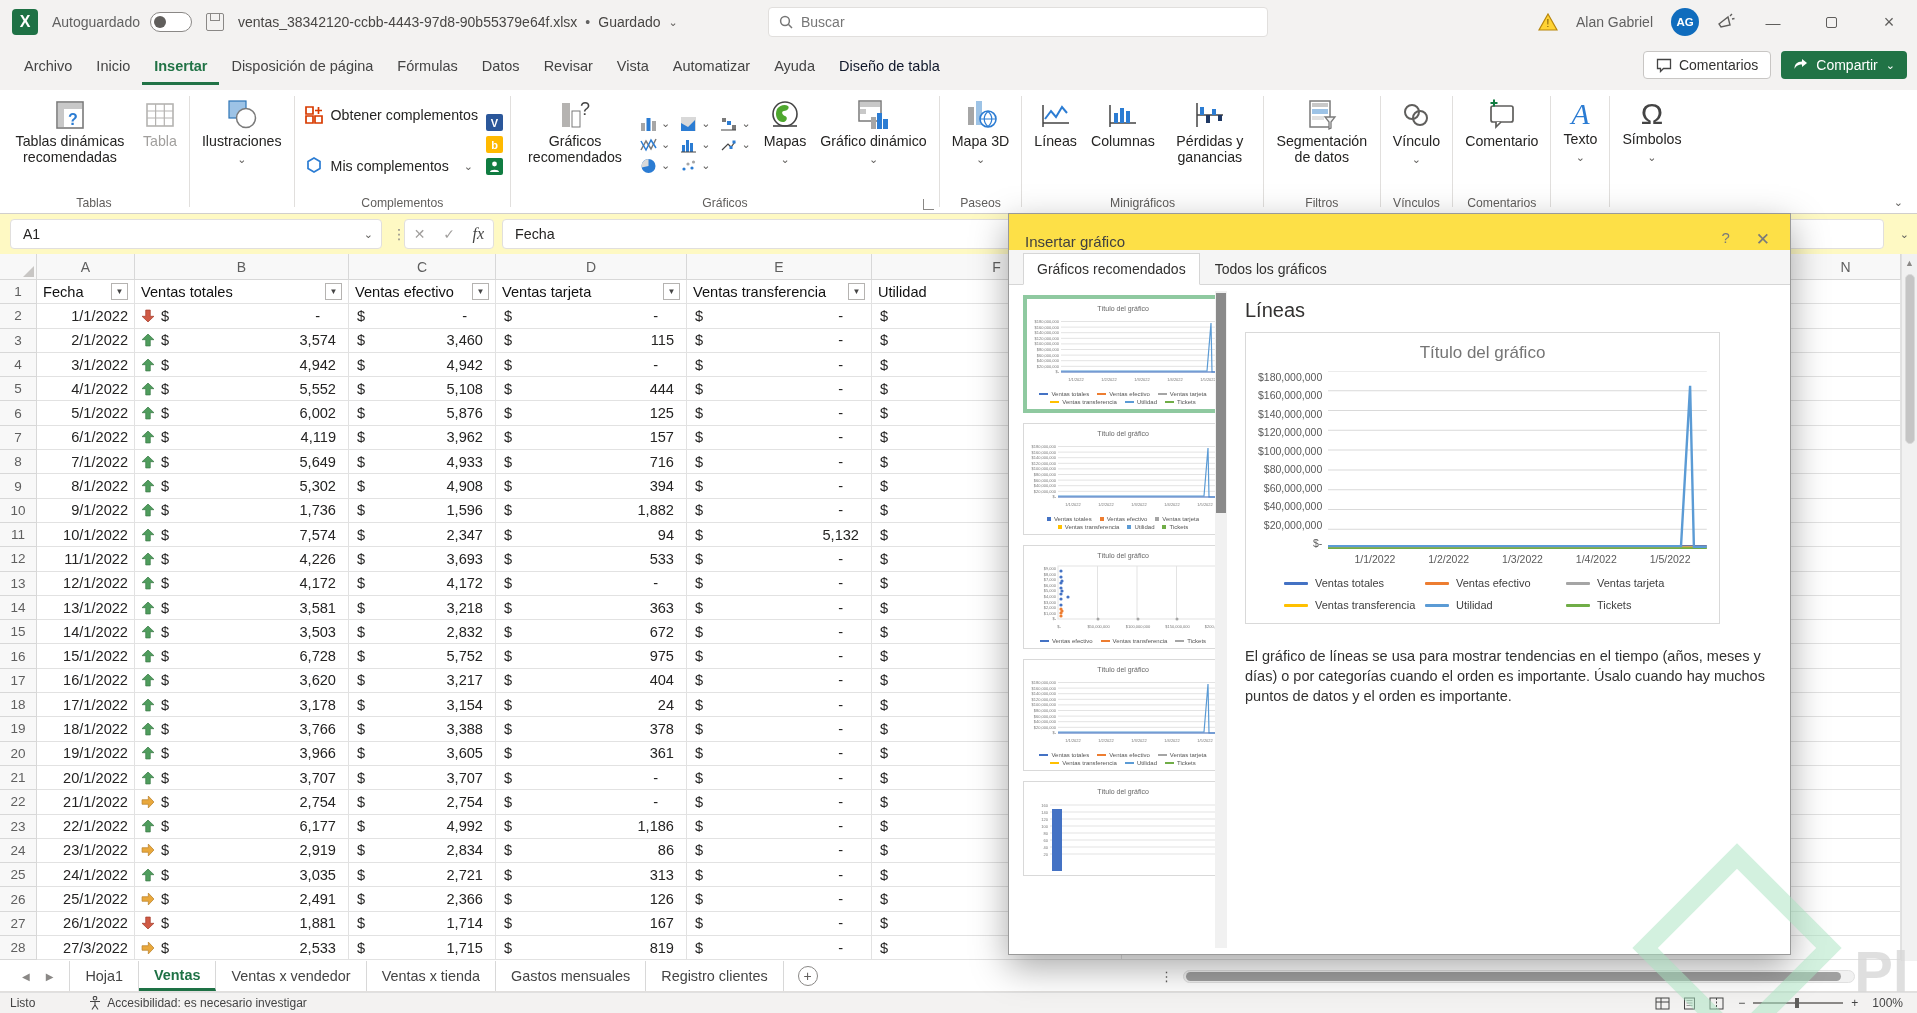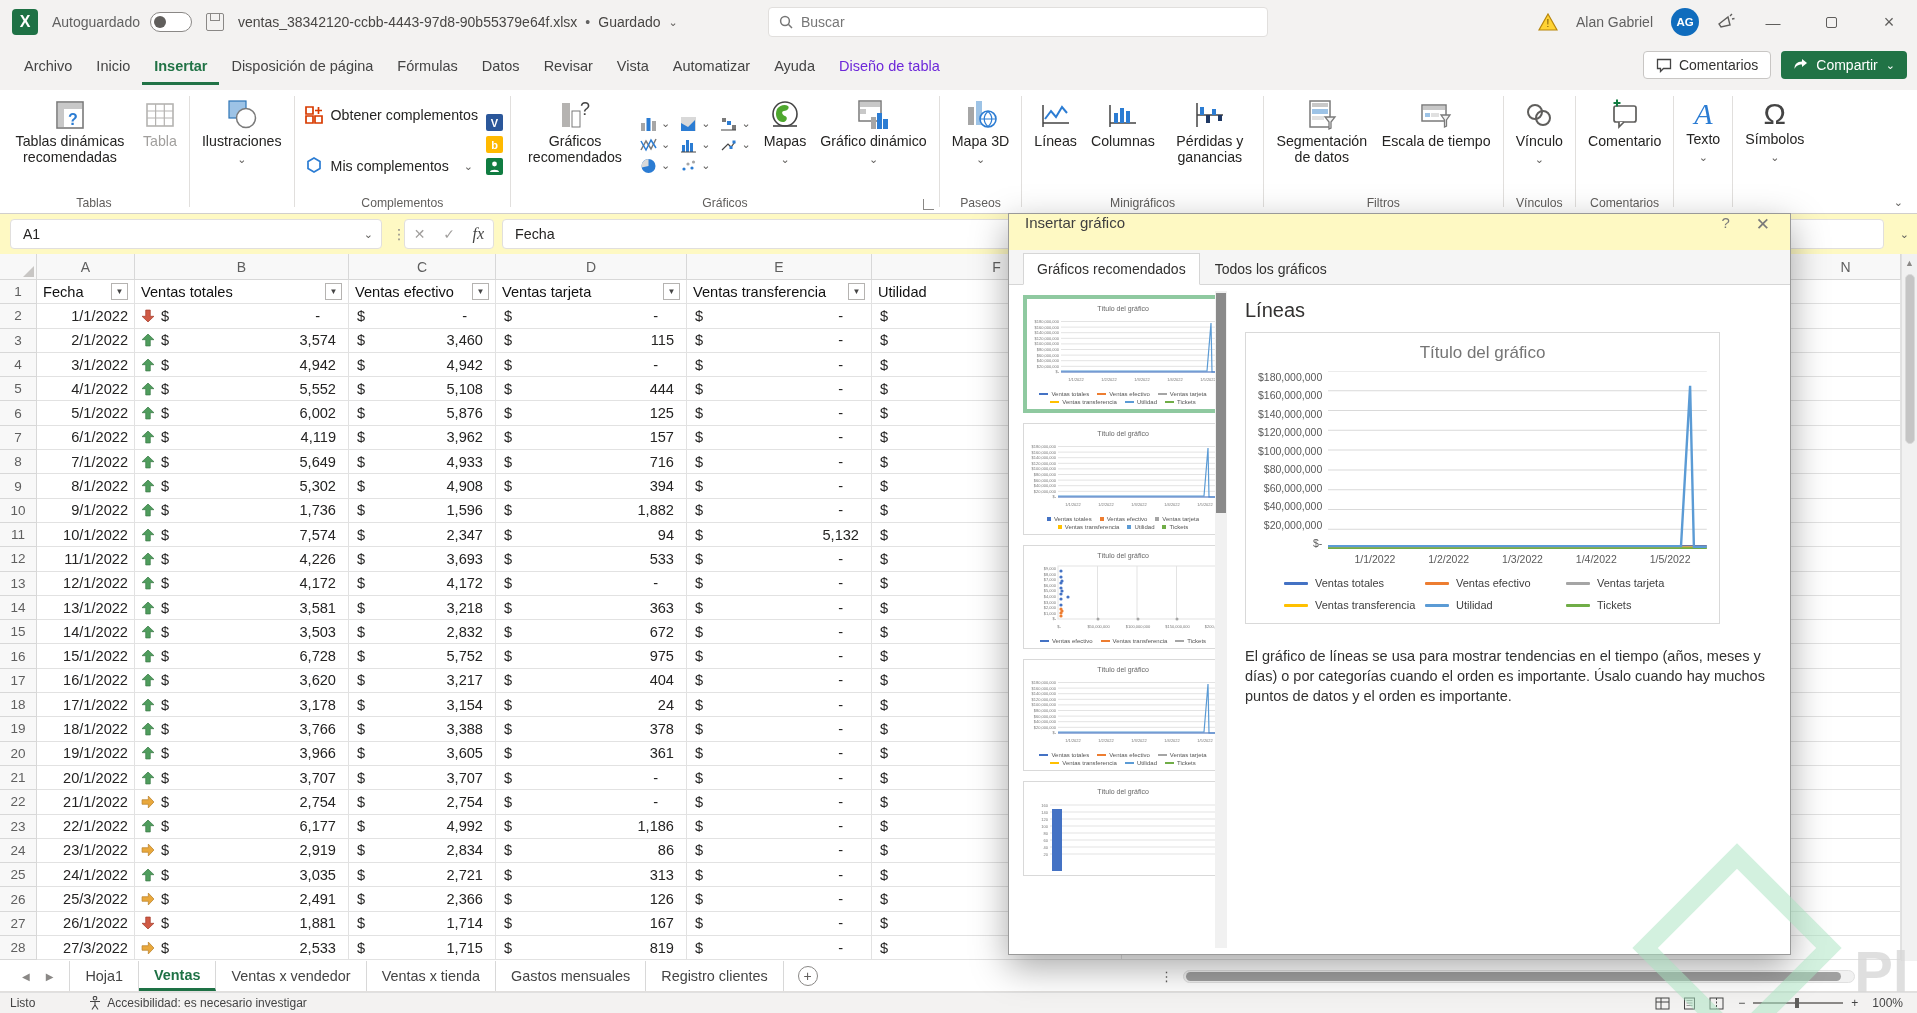--- a/index.html
+++ b/index.html
@@ -21,21 +21,21 @@
   #searchbox span { color:#767676; font-size:14px; }
   .tb-right { position:absolute; right:0; top:0; height:44px; display:flex; align-items:center; gap:18px; padding-right:8px; }
   .avatar { width:28px; height:28px; border-radius:50%; background:#0f6cbd; color:#fff; font-size:11.5px; font-weight:bold; display:flex; align-items:center; justify-content:center; }
   .winbtn { width:40px; height:44px; display:flex; align-items:center; justify-content:center; color:#5f5e5c; font-size:15px; }
   .maxbox { width:11px; height:11px; border:1.4px solid #5f5e5c; border-radius:2px; }
 
   
   #menubar { position:absolute; left:0; top:44px; width:1917px; height:46px; background:#f3f2f1; display:flex; align-items:center; padding-left:12px; }
   .mtab { font-size:14.5px; color:#444; padding:9px 12px 8px; cursor:default; }
   .mtab.active { font-weight:bold; color:#217346; border-bottom:3px solid #217346; }
-  .mtab.ctx { color:#6d28d9; }
+  .mtab.ctx { color:#0f172a; }
   .mb-right { position:absolute; right:10px; top:7px; display:flex; gap:10px; align-items:center; }
   .btn-comments { display:flex; align-items:center; gap:7px; background:#fff; border:1px solid #c8c6c4; border-radius:4px; padding:5px 12px; font-size:14px; color:#323130; }
   .btn-share { display:flex; align-items:center; gap:8px; background:#217346; border-radius:4px; padding:6px 12px; font-size:14px; color:#fff; }
   .btn-share .chev { color:#fff; }
 
   
   #ribbon { position:absolute; left:0; top:90px; width:1917px; height:124px; background:#fff; border-bottom:1px solid #d1cfcd; display:flex; }
   .rgroup { position:relative; display:flex; align-items:flex-start; padding:6px 4px 20px; }
   .glabel { position:absolute; bottom:3px; left:0; right:0; text-align:center; font-size:12.2px; color:#605e5c; white-space:nowrap; }
   .gsep { width:1px; background:#e1dfdd; margin:6px 1px; }
@@ -75,21 +75,21 @@
   .cell.hdr { font-size:14.6px; color:#111; }
   .filterbtn { margin-left:auto; width:17px; height:17px; border:1px solid #b5b3b1; background:#fff; display:flex; align-items:center; justify-content:center; font-size:8px; color:#444; flex:none; }
 
   
   #vscroll { position:absolute; left:1901px; top:254px; width:16px; height:707px; background:#f1f1f1; border-left:1px solid #e0e0e0; }
   #vscroll .arrow { color:#8a8886; font-size:9px; text-align:center; padding-top:4px; }
   #vscroll .thumb { position:absolute; left:3px; top:20px; width:10px; height:170px; background:#c5c5c5; border-radius:5px; }
 
   
   #dialog { position:absolute; left:1008px; top:213px; width:783px; height:742px; background:#fff; border:1px solid #9a9a9a; box-shadow:0 12px 34px rgba(0,0,0,.35); z-index:20; display:flex; flex-direction:column; }
-  .dtitle { height:36px; background:#fef9c3; display:flex; align-items:flex-start; padding:0 10px 0 16px; font-size:15px; color:#404040; }
+  .dtitle { height:36px; background:#fde047; display:flex; align-items:flex-end; padding:0 10px 0 16px; font-size:15px; color:#404040; }
   .dctrl { margin-left:auto; display:flex; gap:26px; color:#7a7a7a; font-size:15px; padding-right:10px; }
   .dtabs { height:35px; background:#f5f5f5; border-bottom:1px solid #d6d6d6; display:flex; align-items:flex-end; padding-left:14px; gap:2px; }
   .dtab { font-size:14px; color:#323130; padding:7px 13px; }
   .dtab.active { background:#fff; border:1px solid #d6d6d6; border-bottom:1px solid #fff; margin-bottom:-1px; }
   .dbody { flex:1; display:flex; overflow:hidden; }
   .thumbpanel { width:258px; padding:10px 4px 10px 14px; display:flex; flex-direction:column; gap:10px; overflow:hidden; position:relative; }
   .thumb { border:1px solid #d9d9d9; padding:4px 4px 2px; flex:none; background:#fff; }
   .thumb.selected { border:4px solid #8fc9a0; }
   .thumb .ttitle { text-align:center; font-size:7px; color:#666; padding:2px 0; }
   .minileg { display:flex; flex-wrap:wrap; justify-content:center; gap:2px 8px; padding:1px 0 2px; }
@@ -423,30 +423,20 @@
     <div class="bigbtn" style="width:106px">
       <svg width="34" height="32" viewBox="0 0 34 32">
           <rect x="5" y="2" width="20" height="26" fill="#fff" stroke="#7a7a7a" stroke-width="1.5"></rect>
           <rect x="7" y="4" width="16" height="4" fill="#c8c8c8"></rect>
           <rect x="7" y="10" width="16" height="5" fill="#9dc3e6"></rect>
           <rect x="7" y="17" width="12" height="4" fill="#e0e0e0"></rect>
           <path d="M20 18 h10 l-4 5 v6 l-2 1 v-7 Z" fill="#f2f2f2" stroke="#7a7a7a" stroke-width="1.3"></path>
         </svg>
       <span>Segmentación de datos</span>
     </div>
-    <div class="bigbtn">
-      <svg width="34" height="32" viewBox="0 0 34 32">
-          <rect x="3" y="6" width="24" height="16" fill="#fff" stroke="#7a7a7a" stroke-width="1.5"></rect>
-          <rect x="4" y="7" width="22" height="4" fill="#c8c8c8"></rect>
-          <rect x="6" y="14" width="5" height="4" fill="#9dc3e6"></rect>
-          <rect x="12" y="14" width="8" height="4" fill="#e0e0e0"></rect>
-          <path d="M22 16 h9 l-3.5 5 v6 l-2 1 v-7 Z" fill="#f2f2f2" stroke="#7a7a7a" stroke-width="1.3"></path>
-        </svg>
-      <span>Escala de tiempo</span>
-    </div>
     <div class="glabel">Filtros</div>
   </div>
   <div class="gsep"></div>
   <div class="rgroup">
     <div class="bigbtn">
       <svg width="32" height="32" viewBox="0 0 32 32">
           <circle cx="12" cy="13" r="7" fill="none" stroke="#5f5e5c" stroke-width="2"></circle>
           <circle cx="20" cy="19" r="7" fill="none" stroke="#5f5e5c" stroke-width="2"></circle>
         </svg>
       <span>Vínculo</span>
@@ -1210,21 +1200,21 @@
           <span class="val dash">-</span>
         </div>
         <div class="cell" style="width: 250px;">
           <span class="cur">$</span>
         </div>
         <div class="cell" style="width: 669px; border-right: none;"></div>
         <div class="cell" style="width: 110px;"></div>
       </div>
       <div class="grow">
         <div class="rn">26</div>
-        <div class="cell date" style="width: 98px;">25/3/2022</div>
+        <div class="cell date" style="width: 98px;">25/1/2022</div>
         <div class="cell" style="width: 214px;">
           <svg class="arr" viewBox="0 0 13 13">
             <polygon points="12,6.5 6.8,1 6.8,4.4 1,4.4 1,8.6 6.8,8.6 6.8,12" fill="#e9a83c" stroke="#b9822b" stroke-width="0.7"></polygon>
           </svg>
           <span class="cur">$</span>
           <span class="val">2,491</span>
         </div>
         <div class="cell" style="width: 147px;">
           <span class="cur">$</span>
           <span class="val">2,366</span>

